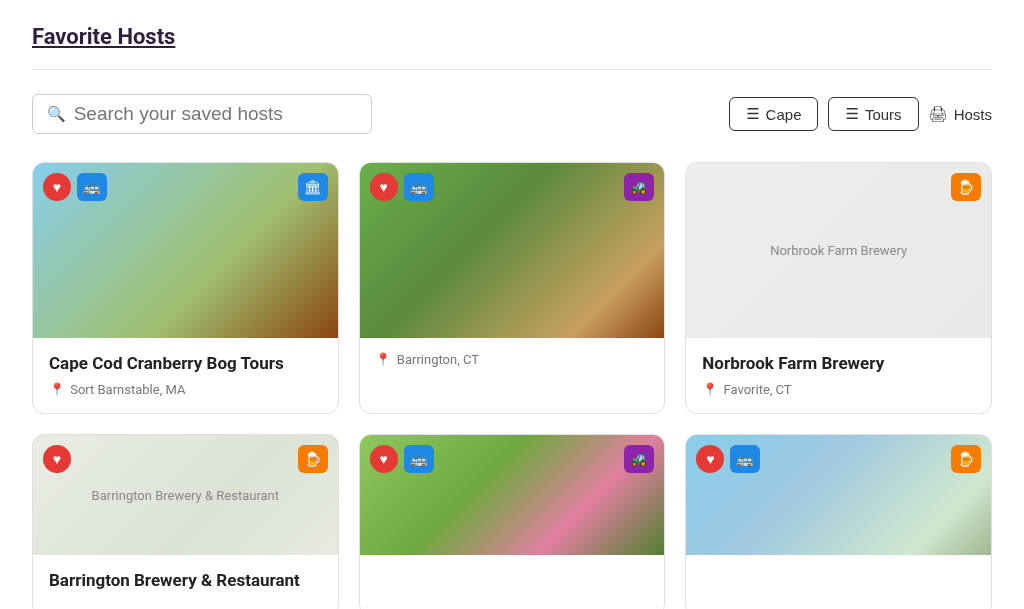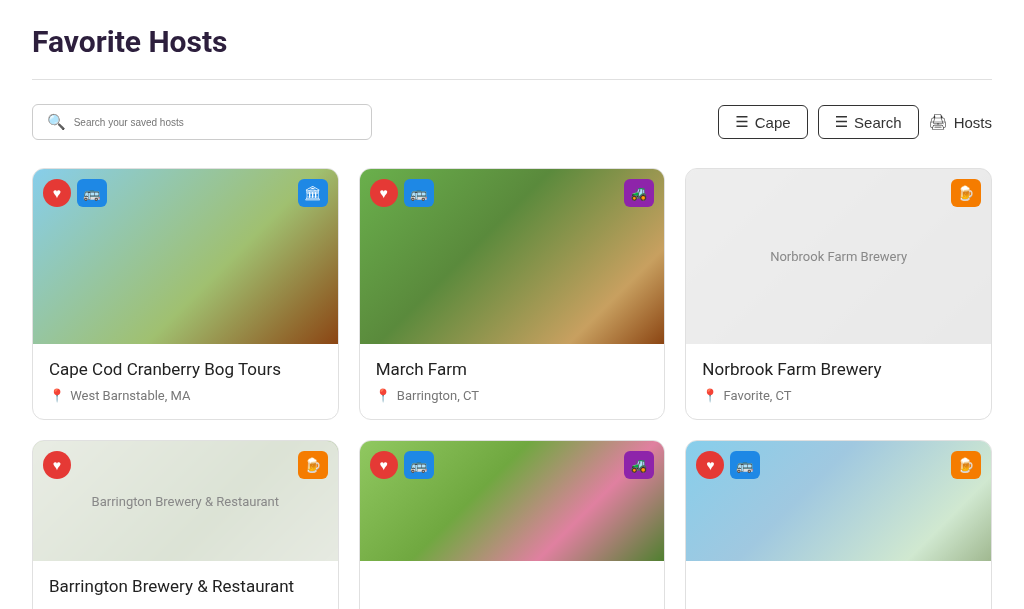--- a/index.html
+++ b/index.html
@@ -3,24 +3,25 @@
   <meta charset="utf-8">
   <style>
     * { box-sizing: border-box; margin: 0; padding: 0; }
     body {
       font-family: -apple-system, BlinkMacSystemFont, 'Segoe UI', Roboto, sans-serif;
       background: #fff;
       color: #333;
       padding: 24px 32px;
     }
     h1 {
-      font-size: 30px;
+      font-size: 22px;
       font-weight: 700;
       color: #2d1f3d;
       margin-bottom: 20px;
+      text-decoration: underline;
     }
     hr {
       border: none;
       border-top: 1px solid #e0e0e0;
       margin-bottom: 24px;
     }
     .toolbar {
       display: flex;
       align-items: center;
       justify-content: space-between;
@@ -32,21 +33,21 @@
       border: 1.5px solid #ccc;
       border-radius: 6px;
       padding: 8px 14px;
       width: 340px;
       gap: 8px;
       background: #fff;
     }
     .search-box input {
       border: none;
       outline: none;
-      font-size: 10px;
+      font-size: 19px;
       color: #0369a1;
       width: 100%;
       background: transparent;
     }
     .search-icon {
       color: #888;
       font-size: 15px;
     }
     .toolbar-buttons {
       display: flex;
@@ -148,21 +149,21 @@
       justify-content: center;
       font-size: 14px;
       z-index: 2;
       color: #fff;
     }
     .card-body {
       padding: 14px 16px 16px;
     }
     .card-title {
       font-size: 17px;
-      font-weight: 400;
+      font-weight: 700;
       color: #222;
       margin-bottom: 8px;
       line-height: 1.3;
     }
     .card-location {
       display: flex;
       align-items: center;
       gap: 5px;
       font-size: 13px;
       color: #777;
@@ -183,52 +184,51 @@
     <span class="search-icon">🔍</span>
     <input type="text" placeholder="Search your saved hosts" style="">
   </div>
   <div class="toolbar-buttons">
     <button class="btn-outline">
       <span>☰</span>
       <span>Cape</span>
     </button>
     <button class="btn-outline">
       <span>☰</span>
-      <span>Search</span>
+      <span>Tours</span>
     </button>
     <button class="btn-print">
       <span>🖨</span>
       <span>Hosts</span>
     </button>
   </div>
 </div>
 
 <div class="cards-grid" id="cards-container">
 <div class="card">
       <div class="card-image-wrapper" style="background: linear-gradient(135deg, rgb(135, 206, 235) 0%, rgb(160, 192, 112) 60%, rgb(139, 69, 19) 100%);">
         <div class="badge-heart">♥</div>
         <div class="badge-type-left" style="background: rgb(30, 136, 229); color: rgb(255, 255, 255);">🚌</div>
         <div class="badge-type-right" style="background: rgb(30, 136, 229);">🏛</div>
       </div>
       <div class="card-body">
         <div class="card-title">Cape Cod Cranberry Bog Tours</div>
         <div class="card-location">
           <span class="pin-icon">📍</span>
-          <span>West Barnstable, MA</span>
+          <span>Sort Barnstable, MA</span>
         </div>
       </div>
     </div>
     <div class="card">
       <div class="card-image-wrapper" style="background: linear-gradient(135deg, rgb(106, 176, 76) 0%, rgb(90, 138, 60) 40%, rgb(200, 160, 96) 80%, rgb(139, 69, 19) 100%);">
         <div class="badge-heart">♥</div>
         <div class="badge-type-left" style="background: rgb(30, 136, 229); color: rgb(255, 255, 255);">🚌</div>
         <div class="badge-type-right" style="background: rgb(142, 36, 170);">🚜</div>
       </div>
       <div class="card-body">
-        <div class="card-title">March Farm</div>
         <div class="card-location">
           <span class="pin-icon">📍</span>
           <span>Barrington, CT</span>
         </div>
       </div>
     </div>
     <div class="card">
       <div class="card-image-wrapper" style="background: linear-gradient(135deg, rgb(224, 224, 224) 0%, rgb(192, 192, 192) 100%);">
         <div class="badge-type-right" style="background: rgb(245, 124, 0);">🍺</div>
         <div class="card-image-placeholder" style="position: absolute; top: 0px; left: 0px; width: 100%; height: 100%; background: rgba(240, 240, 240, 0.85);">Norbrook Farm Brewery</div>

